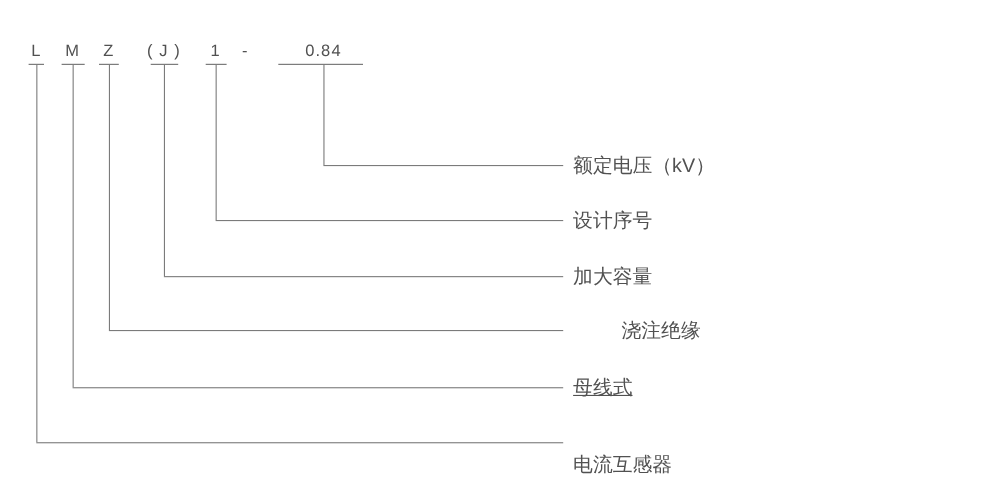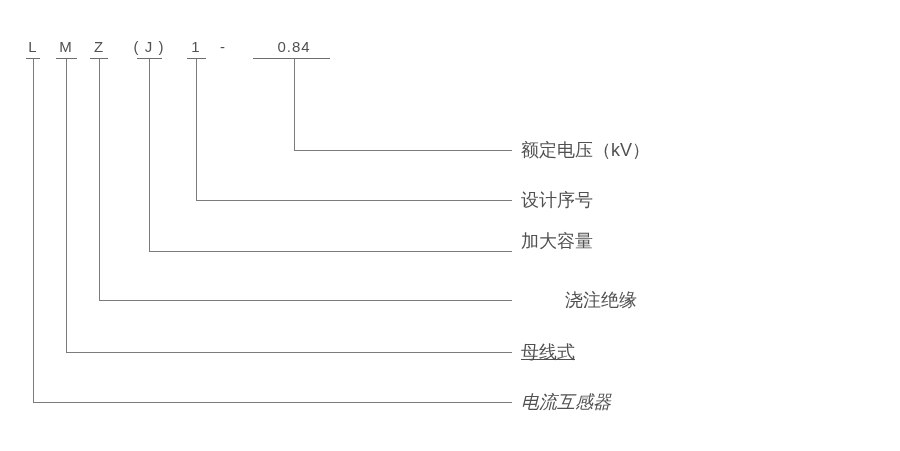--- a/index.html
+++ b/index.html
@@ -66,24 +66,24 @@
   
   .hline-066 { left: 294px; top: 150px; width: 218px; }
   .hline-1   { left: 196px; top: 200px; width: 316px; }
   .hline-j   { left: 149px; top: 251px; width: 363px; }
   .hline-z   { left: 99px;  top: 300px; width: 413px; }
   .hline-m   { left: 66px;  top: 352px; width: 446px; }
   .hline-l   { left: 33px;  top: 402px; width: 479px; }
   
   .label-066 { top: 140px; }
   .label-1   { top: 190px; }
-  .label-j   { top: 231px; }
+  .label-j   { top: 241px; }
   .label-z   { top: 290px; margin-left: 44px; }
   .label-m   { top: 342px; text-decoration: underline; }
-  .label-l   { top: 392px; font-style: italic; }
+  .label-l   { top: 412px; }
 </style>
 </head>
 <body>
 
 <div class="canvas">
 
   <span class="code-part" style="left:33px;">L</span>
   <span class="code-part" style="left:66px;">M</span>
   <span class="code-part" style="left:99px;">Z</span>
   <span class="code-part" style="left:149px;">( J )</span>

